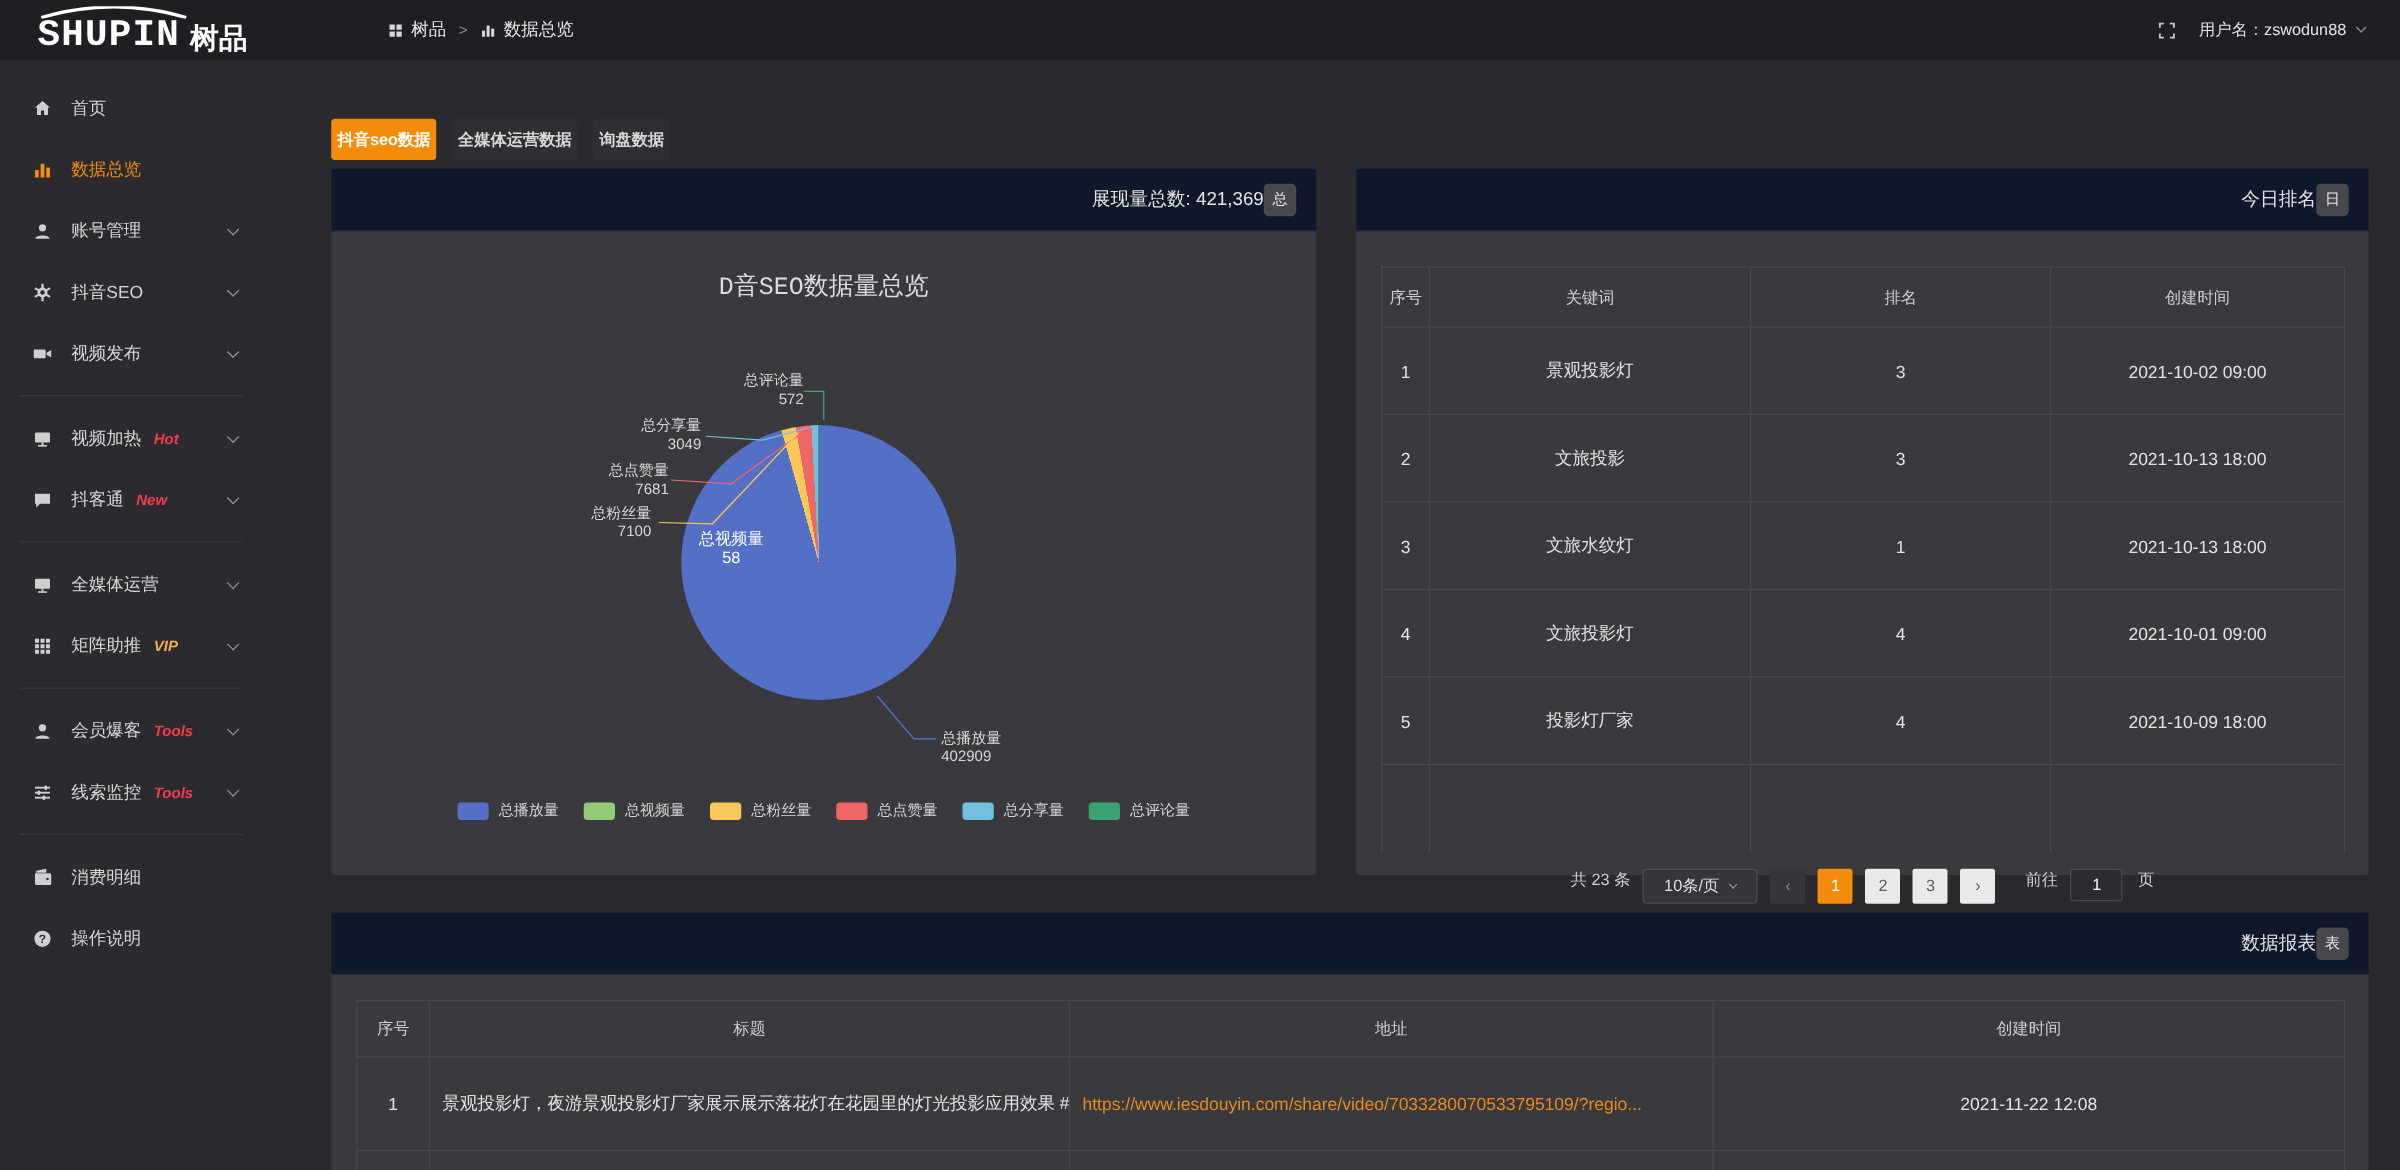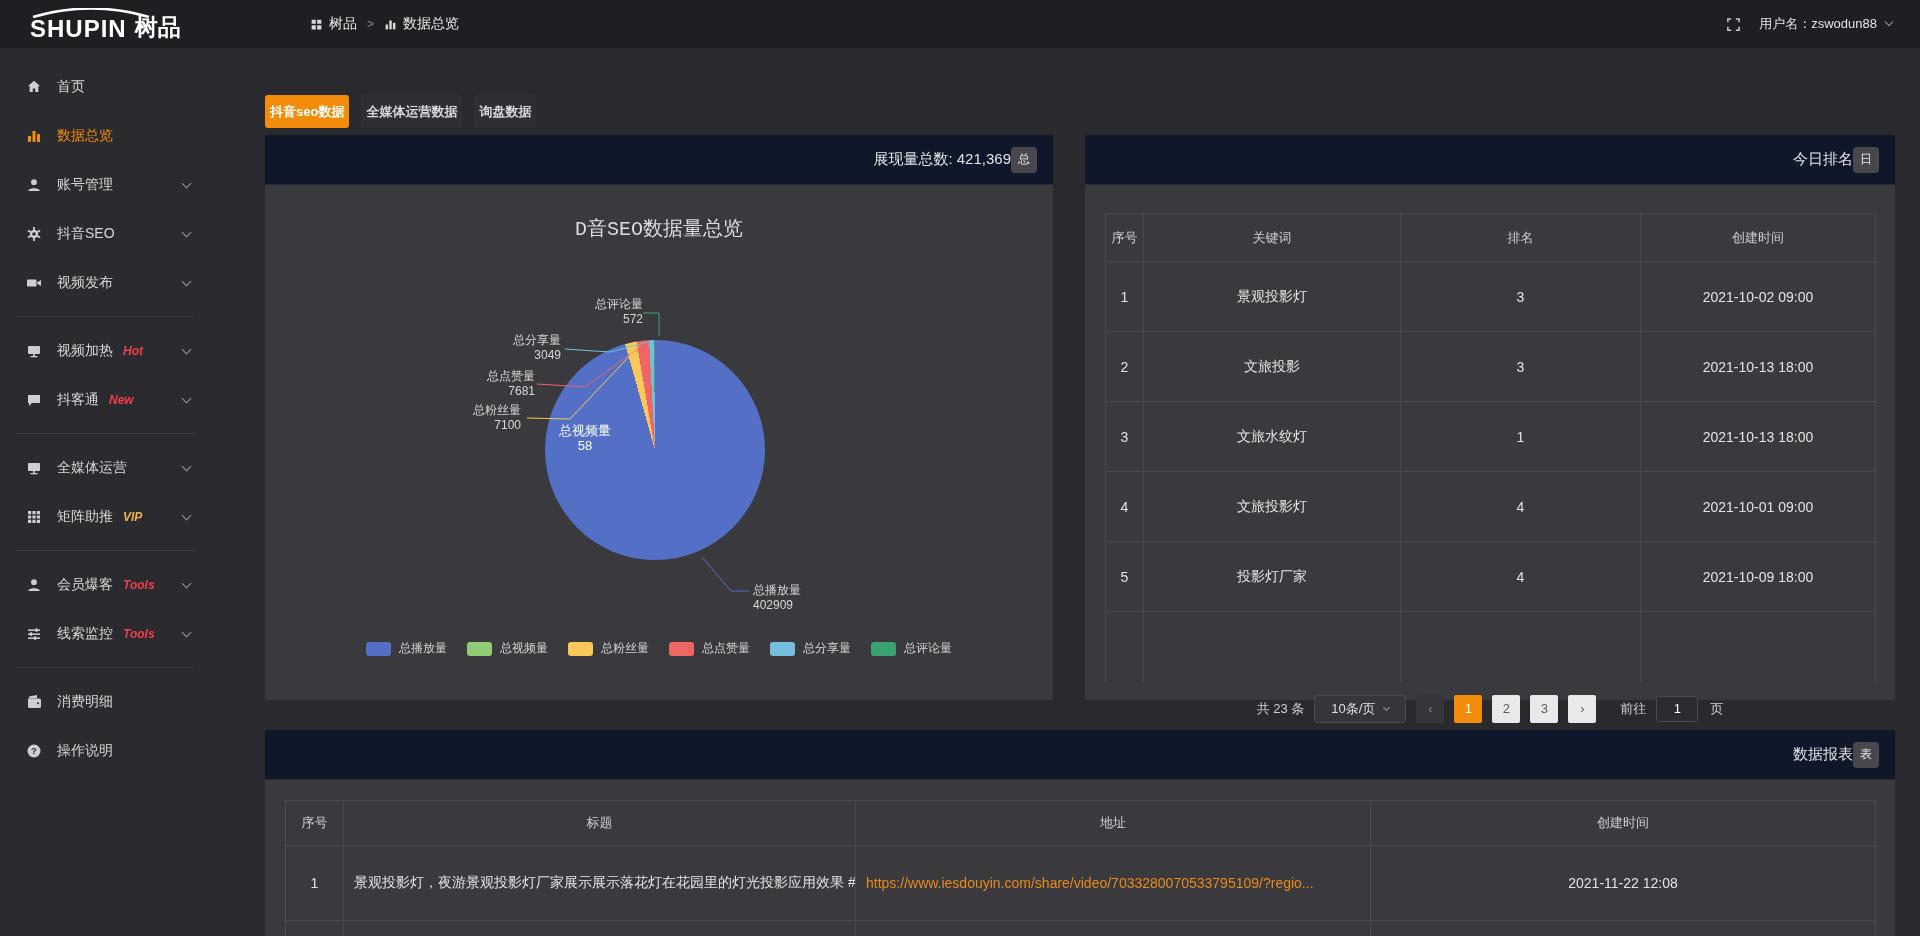--- a/index.html
+++ b/index.html
@@ -2,21 +2,21 @@
 <html><head>
 <meta charset="utf-8">
 <style>
   * { margin:0; padding:0; box-sizing:border-box; }
   html,body { background:#2a2a2e; font-family:"Liberation Sans","DejaVu Sans",sans-serif; }
   .app { width:1920px; height:936px; overflow:hidden; background:#2a2a2e; }
 
   
   .topbar { height:48px; background:#1f1f23; display:flex; align-items:center; padding:0 28px 0 30px; }
   .logo { display:flex; align-items:flex-end; width:235px; }
-  .logo-en { position:relative; font-size:24px; font-weight:800; color:#fff; letter-spacing:1px; padding-top:9px; line-height:1; }
+  .logo-en { position:relative; font-size:30px; font-weight:800; color:#fff; letter-spacing:1px; padding-top:9px; line-height:1;font-family:Liberation Mono, monospace; }
   .logo-arc { position:absolute; top:0; left:0; }
   .logo-cn { font-size:23px; font-weight:700; color:#fff; margin-left:8px; line-height:1.1; }
   .breadcrumb { display:flex; align-items:center; gap:7px; margin-left:45px; font-size:14px; color:#e8e8ea; }
   .bc-item { display:flex; align-items:center; gap:6px; cursor:pointer; }
   .bc-sep { color:#8a8a8e; font-size:12px; margin:0 3px; }
   .topbar-right { margin-left:auto; display:flex; align-items:center; gap:18px; color:#e3e3e5; font-size:13px; }
   .user-box { display:flex; align-items:center; gap:9px; cursor:pointer; }
   .chev { display:inline-block; width:7px; height:7px; border-right:1.5px solid #97979b; border-bottom:1.5px solid #97979b; transform:rotate(45deg); }
   .user-box .chev { width:6px; height:6px; margin-top:-4px; }
 
@@ -66,21 +66,21 @@
   th, td { border:1px solid #4a4a4e; text-align:center; overflow:hidden; }
   th { font-weight:normal; color:#cfcfd3; font-size:13px; }
   td { color:#e4e4e6; font-size:14px; }
 
   .rank-body { padding:28px 20px 0; }
   #rank-table { width:770px; }
   #rank-table th { height:48px; }
   #rank-table td { height:70px; }
   tr.stub td { height:12px; border-bottom:none; }
 
-  .pagination { display:flex; align-items:center; justify-content:center; gap:10px; margin-top:13px; font-size:13px; color:#cfcfd3; }
+  .pagination { display:flex; align-items:flex-start; justify-content:center; gap:10px; margin-top:13px; font-size:13px; color:#cfcfd3; }
   .pg-size { width:92px; height:28px; background:#35353a; border:1px solid #4c4c50; border-radius:3px; display:flex; align-items:center; justify-content:center; gap:9px; cursor:pointer; color:#dfdfe1; }
   .pg-size .chev { width:5px; height:5px; margin-top:-3px; }
   .pg-btn { width:28px; height:28px; border:none; border-radius:2px; display:flex; align-items:center; justify-content:center; font-size:13px; cursor:pointer; font-family:inherit; }
   .pg-prev { background:#35353a; color:#85858a; }
   .pg-num, .pg-next { background:#e9e9eb; color:#5a5d62; }
   .pg-num.active { background:#f28c0a; color:#fff; }
   .pg-goto { margin-left:14px; }
   .pg-input { width:42px; height:26px; background:#2c2c30; border:1px solid #4a4a4e; border-radius:3px; color:#fff; text-align:center; font-size:13px; font-family:inherit; }
   .pg-unit { margin-left:2px; }
 

